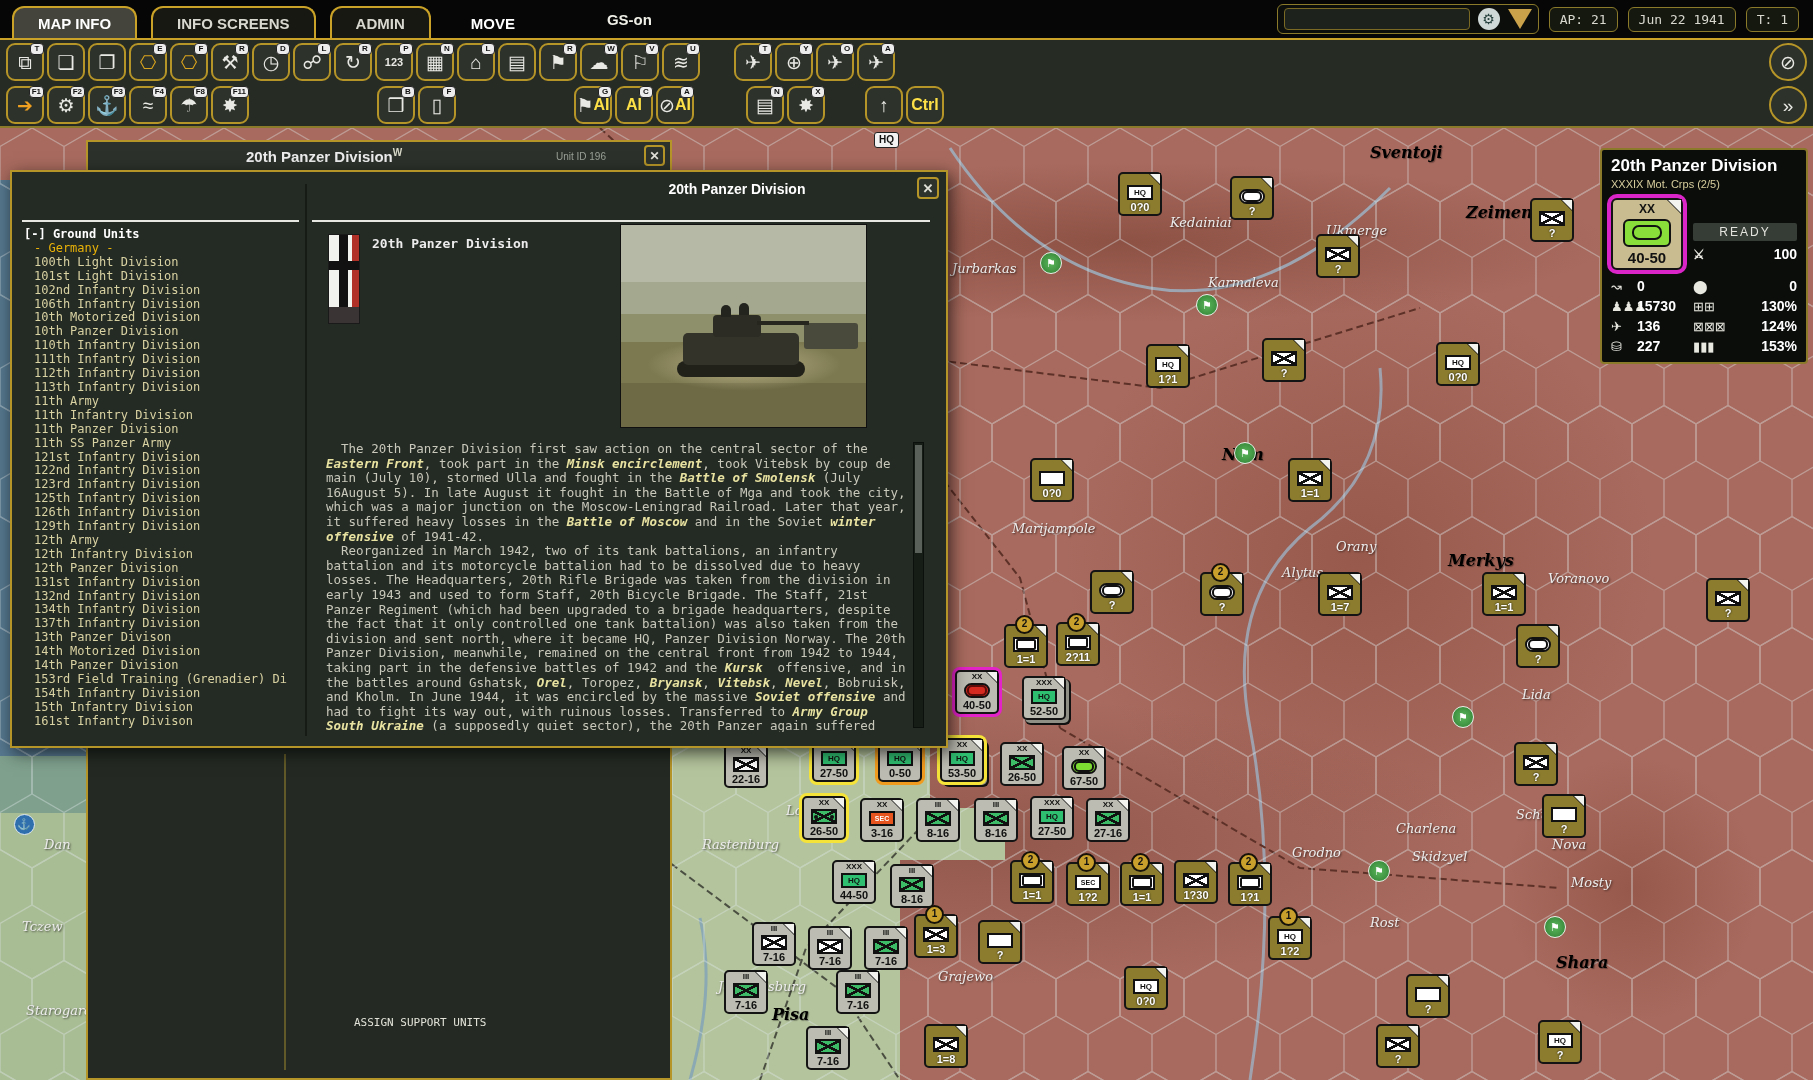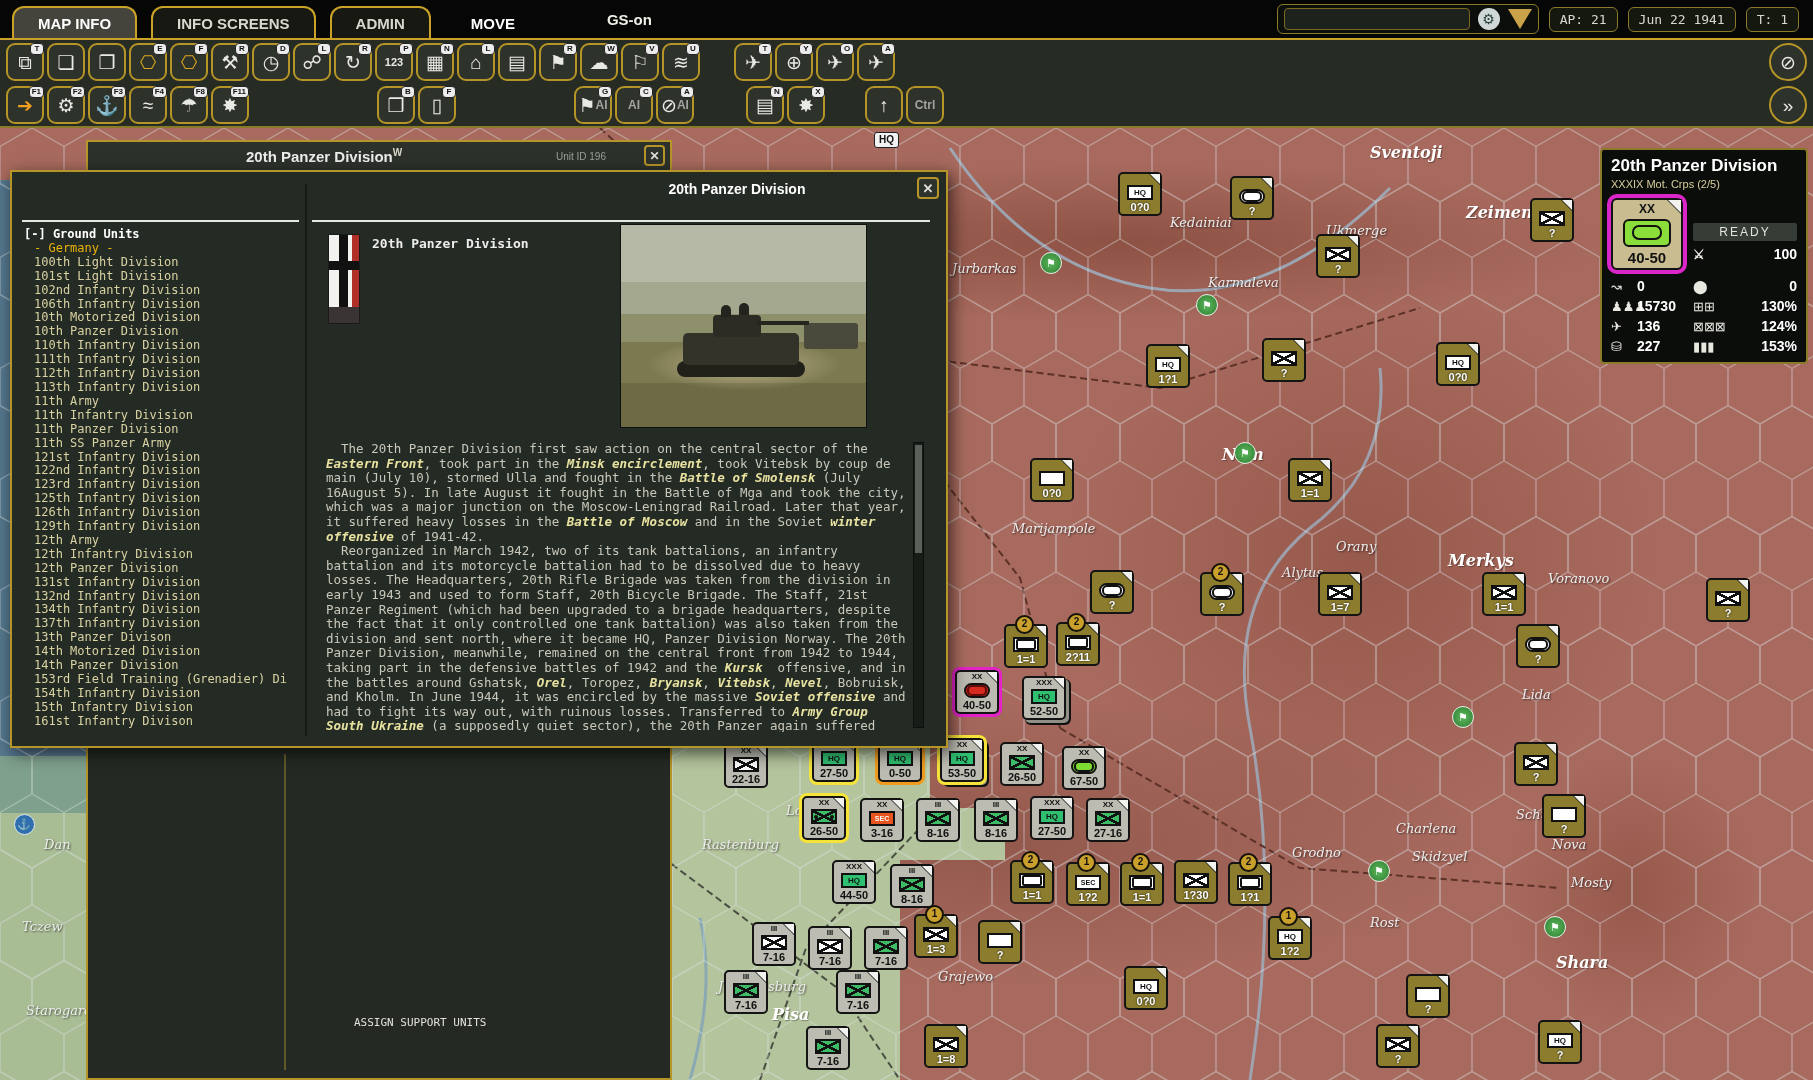--- a/index.html
+++ b/index.html
@@ -24,41 +24,41 @@
            font:13px "DejaVu Sans Mono",monospace;padding:4px 10px;}
   
   .toolbars{position:absolute;top:38px;left:0;width:100%;height:90px;background:#262b23;z-index:20;
             border-top:2px solid #c9a227;border-bottom:2px solid #8a7a2a;box-sizing:border-box;}
   .trow{position:absolute;left:6px;right:6px;display:flex;align-items:center;}
   .trow1{top:3px;} .trow2{top:46px;}
   .tgroup{display:flex;gap:3px;}
   .tbtn{width:38px;height:38px;box-sizing:border-box;border:2px solid #b59428;border-radius:9px;background:#2d322a;
         position:relative;display:flex;align-items:center;justify-content:center;color:#e8e8e4;font-size:19px;cursor:pointer;}
   .tbtn .gl{line-height:1;}
-  .tbtn .txt{font-size:12px;font-weight:bold;color:#a3a3a3;}
+  .tbtn .txt{font-size:16px;font-weight:bold;color:#fde047;}
   .tbadge{position:absolute;top:-2px;right:-2px;background:#ececec;color:#111;font:bold 8px/10px "Liberation Sans",sans-serif;
           border:1px solid #222;border-radius:4px;padding:0 2px;min-width:8px;text-align:center;}
   .tbtn.round{border-radius:50%;}
   .tb-right{margin-left:auto;display:flex;gap:4px;}
   
   .map{position:absolute;top:128px;left:0;width:1813px;height:952px;background:#a86a5e;overflow:hidden;z-index:1;}
   .map .red-mottle{position:absolute;inset:0;background:
       radial-gradient(closest-side at 62% 12%,rgba(110,52,38,.45),transparent 70%),
       radial-gradient(closest-side at 75% 45%,rgba(120,58,42,.35),transparent 65%),
       radial-gradient(closest-side at 55% 75%,rgba(100,48,36,.30),transparent 60%),
       radial-gradient(closest-side at 90% 80%,rgba(118,56,40,.35),transparent 70%);}
   .map .green-zone{position:absolute;inset:0;background:#b4c49c;
       clip-path:polygon(585px 612px,930px 612px,930px 680px,1005px 680px,1005px 732px,900px 732px,900px 952px,585px 952px);}
   .map .left-strip{position:absolute;left:0;top:0;width:88px;height:100%;
       background:linear-gradient(#a86a5e 0 52px,#56788f 52px 66%,#7fa08d 66% 72%,#a9bd95 72%);}
   .hexsvg{position:absolute;inset:0;opacity:.4;}
   .geo{position:absolute;inset:0;}
   .mlabel{position:absolute;transform:translate(0,-50%);white-space:nowrap;pointer-events:none;}
   .mlabel.city{color:#ececec;font:italic 13px "DejaVu Serif",serif;text-shadow:1px 1px 2px rgba(0,0,0,.6);}
-  .mlabel.region{color:#ffffff;font:italic bold 16px "DejaVu Serif",serif;text-shadow:1px 1px 1px rgba(0,0,0,.35);}
+  .mlabel.region{color:#000000;font:italic bold 16px "DejaVu Serif",serif;text-shadow:1px 1px 1px rgba(0,0,0,.35);}
   .hq-chip{position:absolute;left:874px;top:4px;background:#f2f2f2;color:#111;font:bold 10px/14px "Liberation Sans",sans-serif;
            border:1px solid #222;border-radius:3px;padding:0 4px;}
   .marker{position:absolute;width:20px;height:20px;border-radius:50%;background:radial-gradient(#5cb85c,#2e7d32);
           border:1px solid #e8f0e8;color:#fff;font-size:11px;display:flex;align-items:center;justify-content:center;}
   .port-ic{position:absolute;left:14px;top:686px;width:19px;height:19px;border-radius:50%;background:#2f6fae;
            border:1px solid #dde8f0;color:#fff;font-size:11px;display:flex;align-items:center;justify-content:center;}
   
   .counter{position:absolute;width:44px;height:44px;box-sizing:border-box;border:2px solid #141414;border-radius:5px;
            display:flex;flex-direction:column;align-items:center;justify-content:space-between;padding:1px 0;cursor:pointer;}
   .counter.g{background:#bcbcb2;}

